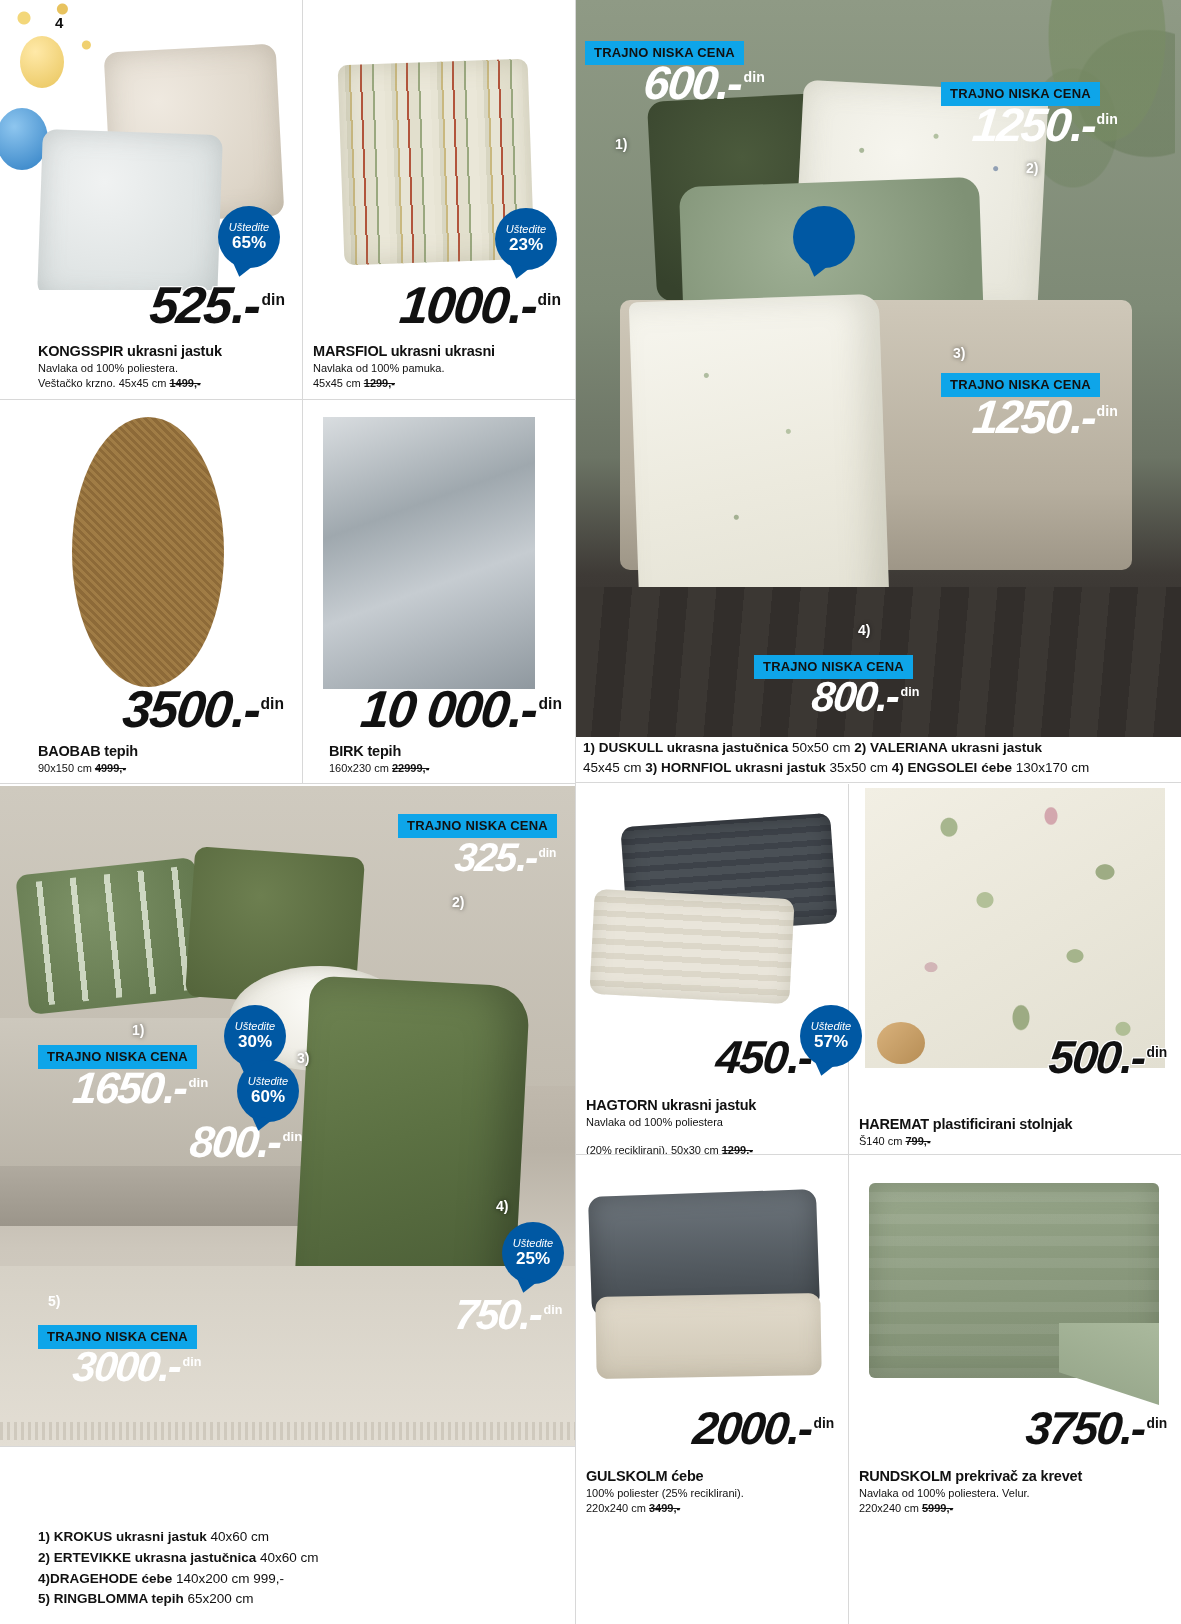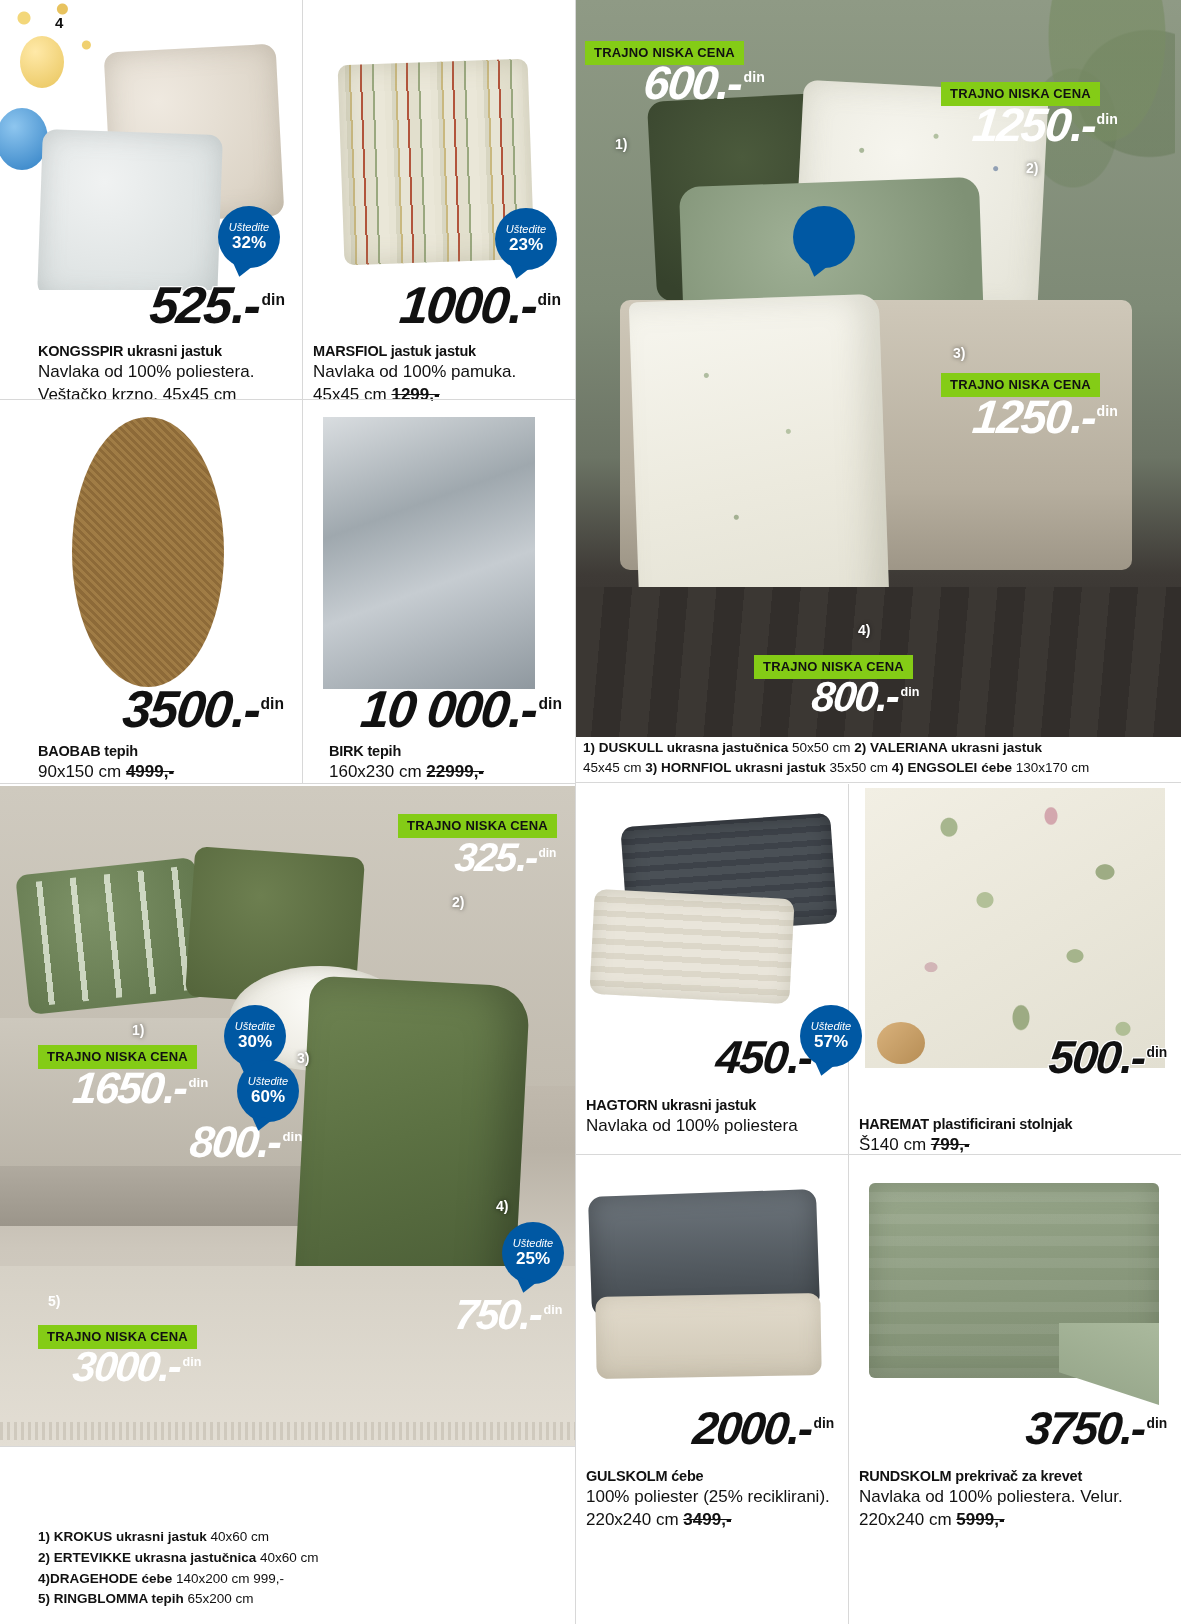--- a/index.html
+++ b/index.html
@@ -9,21 +9,21 @@
     background: #ffffff;
     overflow: hidden;
   }
   .page { position: relative; width: 1181px; height: 1624px; }
 
   
   .cell { position: absolute; background: #fff; }
   .divider { position: absolute; background: #d8d8d8; }
 
   .prod-title { font-size: 14.5px; font-weight: bold; color: #111; letter-spacing: -0.2px; }
-  .prod-desc  { font-size: 17px; color: #111; line-height: 1.28; }
+  .prod-desc  { font-size: 11px; color: #111; line-height: 1.28; }
   .strike { text-decoration: line-through; font-weight: bold; }
 
   
   .price {
     font-weight: 800;
     color: #111;
     font-style: italic;
     letter-spacing: -2px;
     line-height: 0.9;
     display: inline-block;
@@ -67,21 +67,21 @@
     border-right: 11px solid transparent;
     border-top: 14px solid #0058a3;
     transform: rotate(14deg);
   }
   .badge .b-l1 { font-size: 11px; font-style: italic; line-height: 1.05; }
   .badge .b-l2 { font-size: 17px; font-weight: bold; line-height: 1.05; }
 
   
   .tnc {
     position: absolute;
-    background: #84cc16;
+    background: #0ea5e9;
     color: #111;
     font-size: 13px;
     font-weight: bold;
     letter-spacing: 0.2px;
     padding: 4px 9px 5px 9px;
     white-space: nowrap;
     z-index: 5;
   }
   .marker { position: absolute; font-size: 14px; font-weight: bold; color: #fff; z-index: 6; text-shadow: 0 0 4px rgba(0,0,0,.6); }
   .marker.dark { color: #111; text-shadow: none; }
@@ -136,21 +136,21 @@
                   background:radial-gradient(circle at 30% 30%, #efe9e0, #ddd5c8 70%, #cfc6b6);
                   box-shadow: inset 0 0 26px rgba(150,140,125,.35);"></div>
 
       <div class="pillow" style="left:40px;top:132px;width:180px;height:168px;transform:rotate(2deg);
                   background:radial-gradient(circle at 35% 30%, #f0f2f2, #dde2e2 70%, #cdd4d4);
                   box-shadow: inset 0 0 26px rgba(140,150,150,.35);"></div>
     </div>
 
     <div class="badge" style="left:218px;top:206px;">
       <span class="b-l1">Uštedite</span>
-      <span class="b-l2">32%</span>
+      <span class="b-l2">65%</span>
     </div>
 
     <div style="position:absolute;right:18px;top:282px;text-align:right;">
       <span class="price" style="font-size:52px;">
         <span>525</span><span class="dash">.-</span><span class="din">din</span>
       </span>
     </div>
 
     <div style="position:absolute;left:38px;top:343px;width:250px;">
       <div class="prod-title">KONGSSPIR ukrasni jastuk</div>
@@ -176,21 +176,21 @@
 
     <div class="badge" style="left:490px;top:206px;"></div>
 
     <div style="position:absolute;right:14px;top:282px;text-align:right;">
       <span class="price" style="font-size:52px;">
         <span>1000</span><span class="dash">.-</span><span class="din">din</span>
       </span>
     </div>
 
     <div style="position:absolute;left:10px;top:343px;width:250px;">
-      <div class="prod-title">MARSFIOL jastuk jastuk</div>
+      <div class="prod-title">MARSFIOL ukrasni ukrasni</div>
       <div class="prod-desc" style="margin-top:2px;">Navlaka od 100% pamuka.</div>
       <div class="prod-desc" style="margin-top:1px;">
         <span>45x45 cm</span>
         <span class="strike">1299,-</span>
       </div>
     </div>
   </div>
 
   <div class="badge" style="left:495px;top:208px;">
     <span class="b-l1">Uštedite</span>

